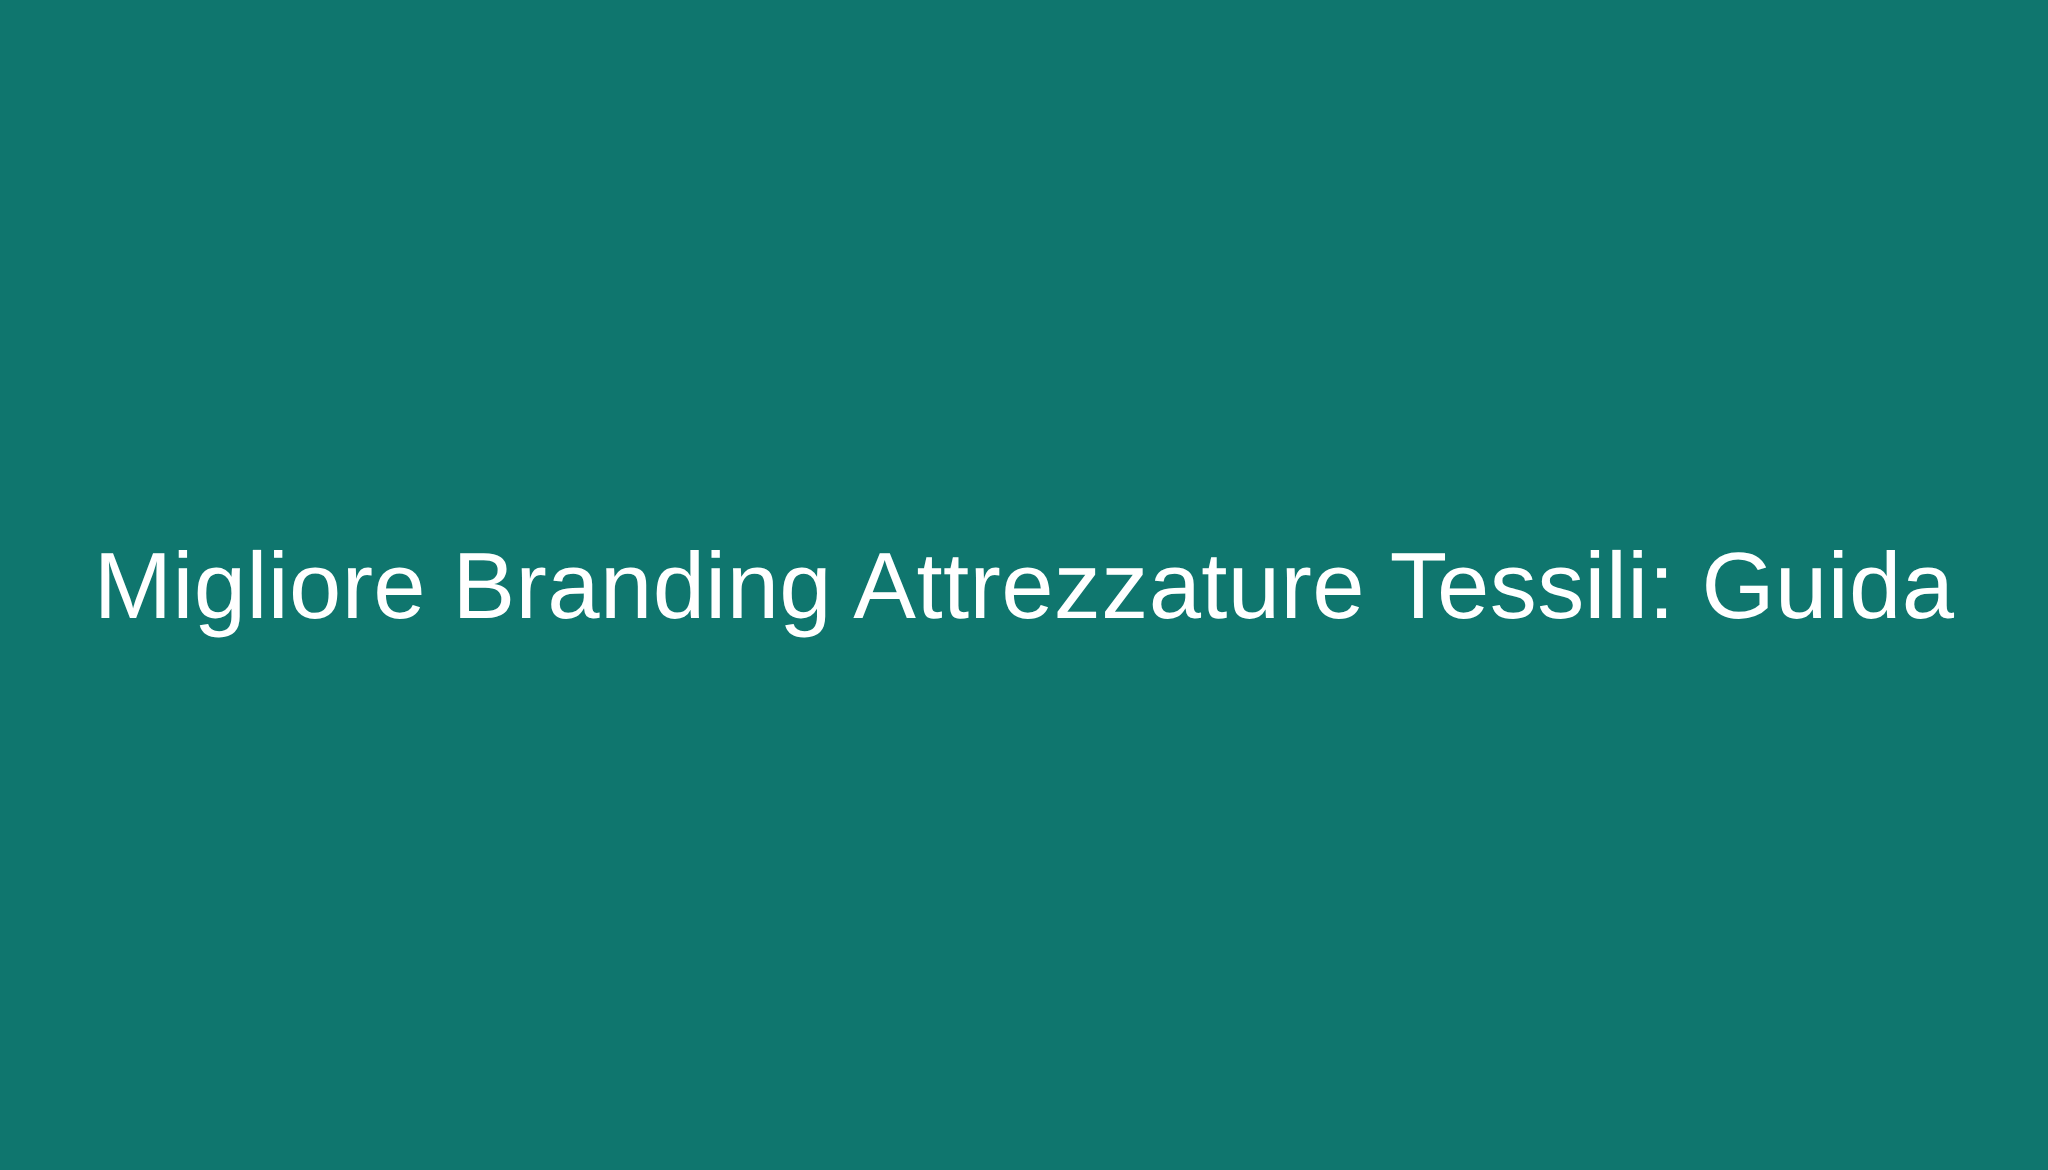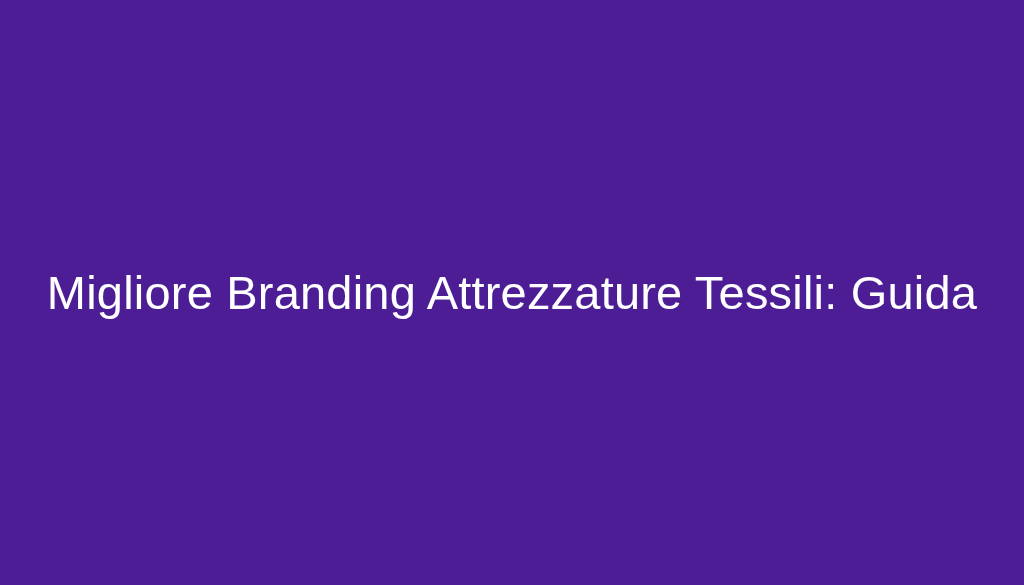--- a/index.html
+++ b/index.html
@@ -12,21 +12,21 @@
     height: 585px;
     overflow: hidden;
     font-family: "Liberation Sans", sans-serif;
   }
 
   .card {
     position: relative;
     box-sizing: border-box;
     width: 1024px;
     height: 585px;
-    background: #4c1d95;
+    background: #0f766e;
     display: flex;
     align-items: center;
     justify-content: center;
   }
 
   .card-inner {
     width: 100%;
     padding: 0 80px;
     box-sizing: border-box;
     display: flex;

